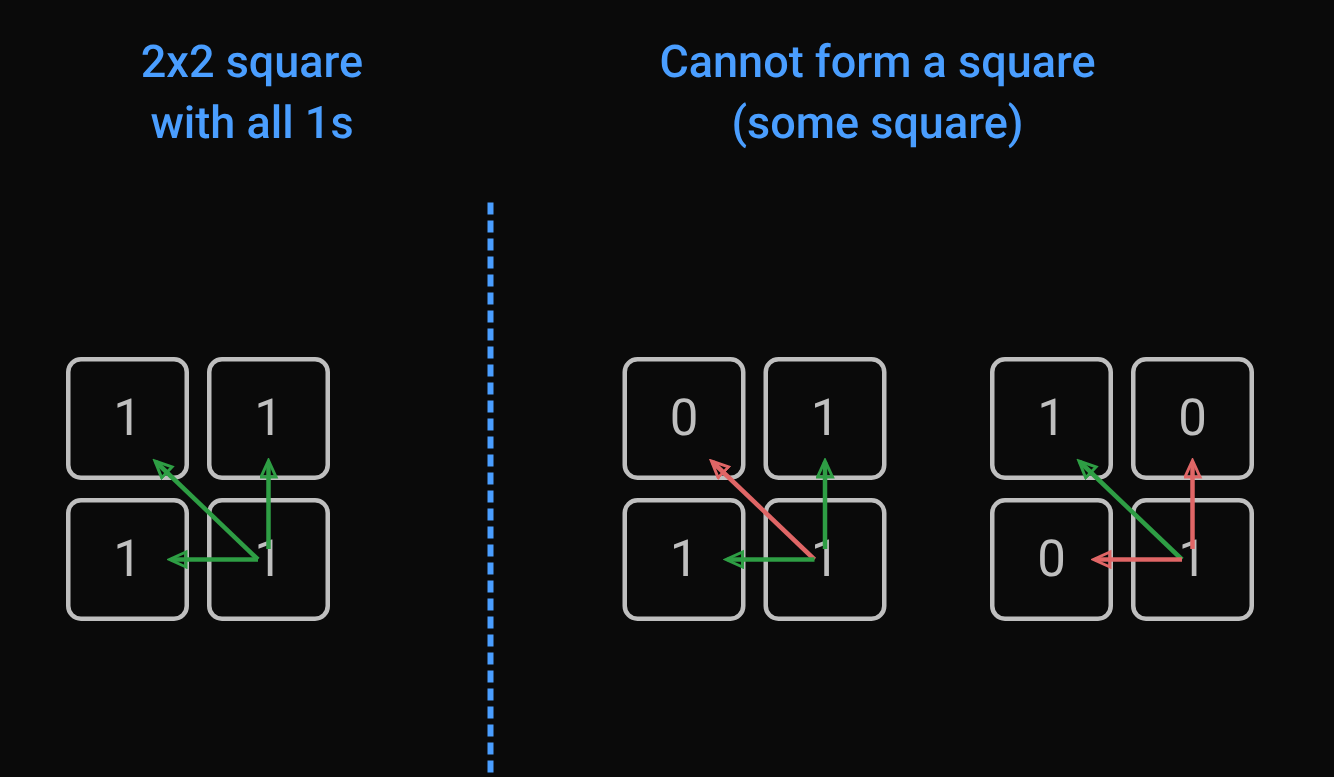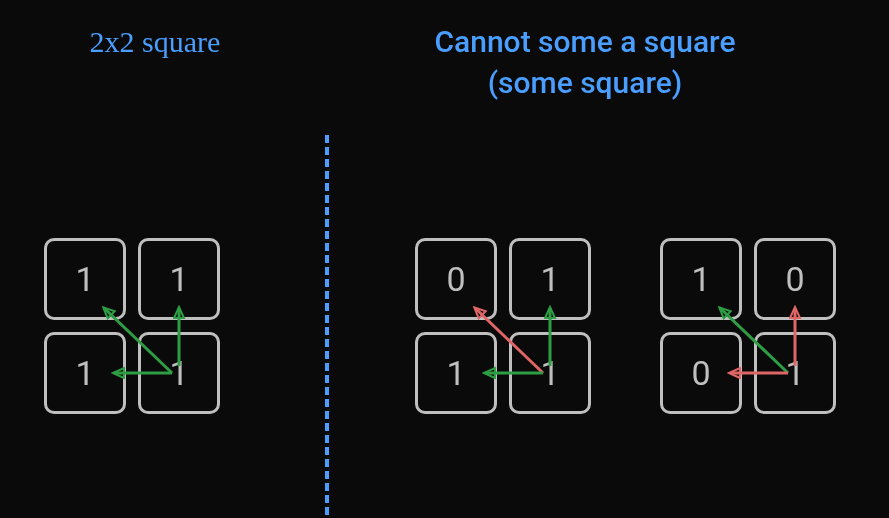--- a/index.html
+++ b/index.html
@@ -13,21 +13,21 @@
     overflow: hidden;
   }
   .heading {
     color: #4a9eff;
     font-size: 30px;
     font-weight: 500;
     text-align: center;
     line-height: 1.35;
     position: absolute;
   }
-  #heading-left { left: 25px; top: 22px; width: 260px; font-family: Liberation Serif, serif; }
+  #heading-left { left: 38px; top: 22px; width: 260px; }
   #heading-right { left: 370px; top: 22px; width: 430px; }
 
   .grid {
     position: absolute;
     width: 190px;
     height: 190px;
   }
   .cell {
     position: absolute;
     width: 82px;
@@ -65,24 +65,25 @@
     height: 380px;
     width: 0;
     border-left: 4px dashed #4a9eff;
   }
 </style>
 </head>
 <body>
 
 <div id="heading-left" class="heading">
   <div>2x2 square</div>
+  <div>with all 1s</div>
 </div>
 
 <div id="heading-right" class="heading">
-  <div>Cannot some a square</div>
+  <div>Cannot form a square</div>
   <div>(some square)</div>
 </div>
 
 <div class="divider"></div>
 
 <div id="grid1" class="grid">
   <div class="cell tl">1</div>
   <div class="cell tr">1</div>
   <div class="cell bl">1</div>
   <div class="cell br">1</div>

